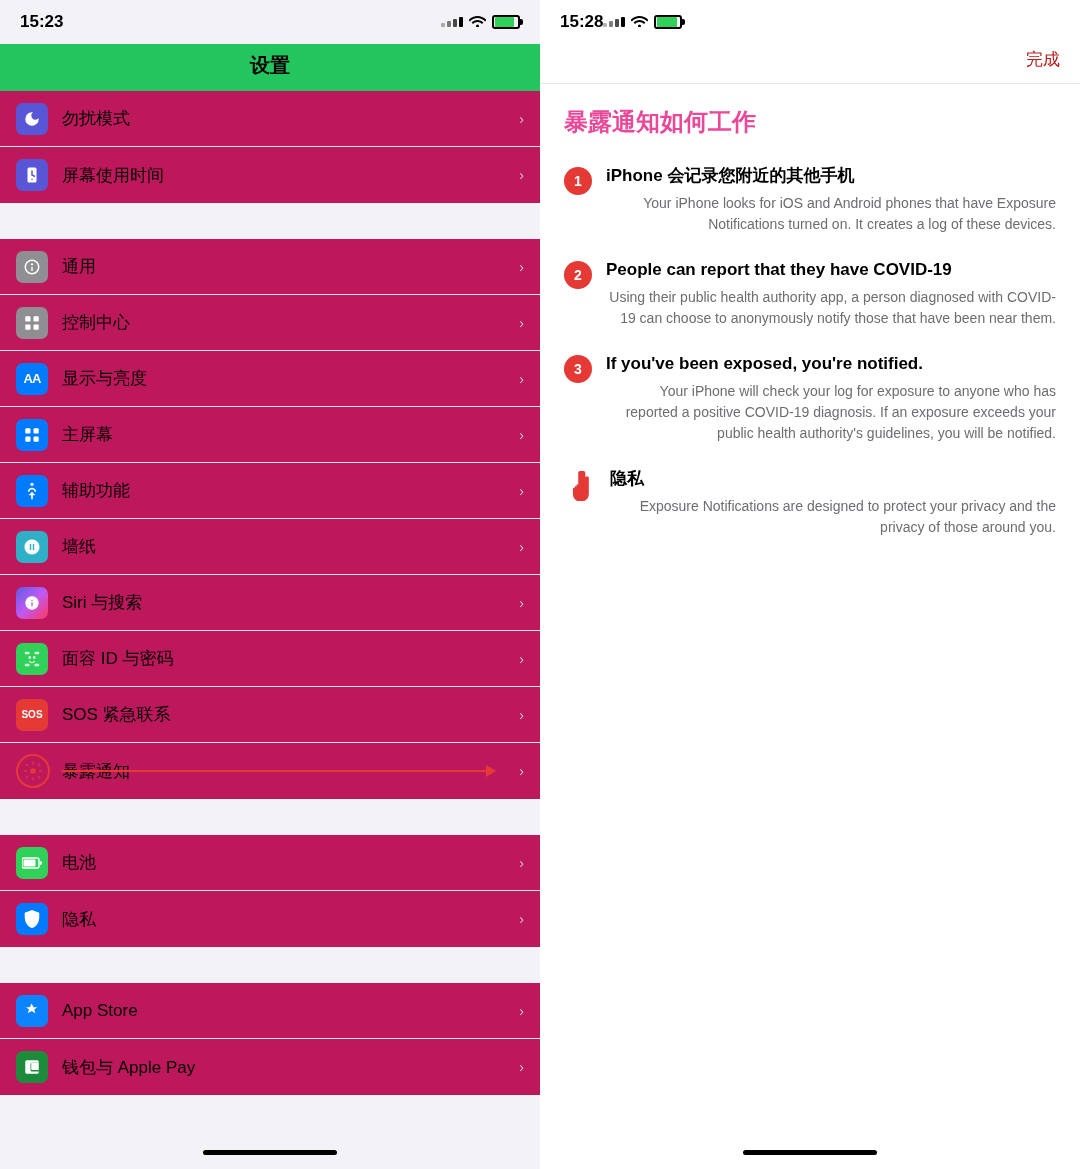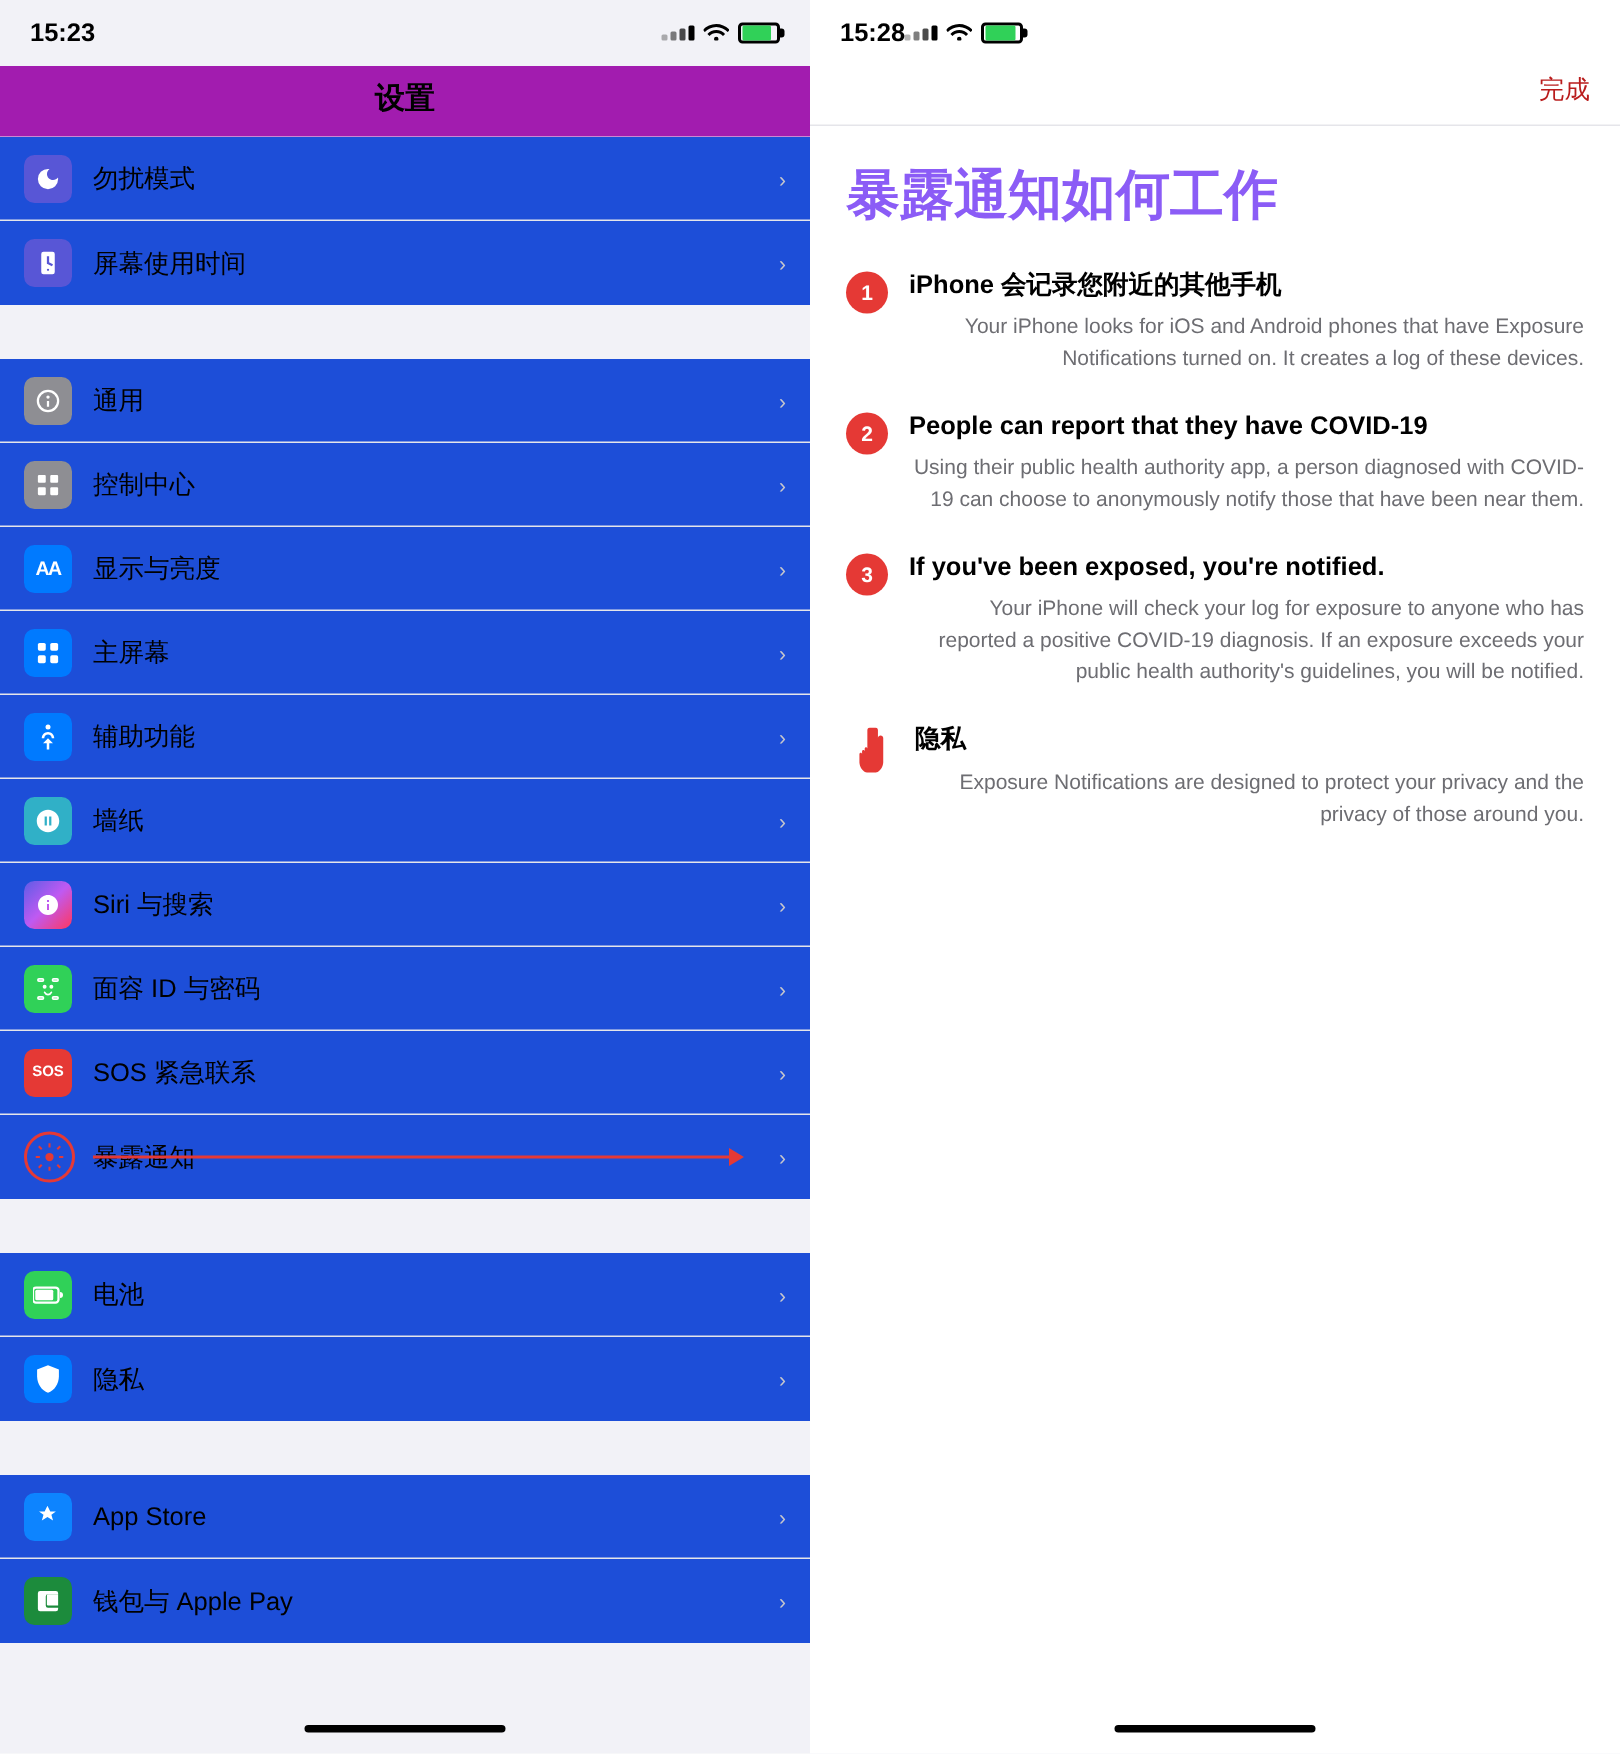--- a/index.html
+++ b/index.html
@@ -66,40 +66,40 @@
       border-radius: 1px;
       margin-left: 1px;
     }
 
     .nav-title-left {
       text-align: center;
       font-size: 20px;
       font-weight: 600;
       color: #000;
       padding: 8px 0 12px;
-      background: #a21caf;
+      background: #22c55e;
       flex-shrink: 0;
     }
 
     .settings-list {
       flex: 1;
       overflow-y: auto;
     }
 
     .section {
       background: #fff;
       margin-bottom: 0;
     }
 
     .settings-row {
       display: flex;
       align-items: center;
       padding: 0 16px;
       height: 56px;
-      background: #1d4ed8;
+      background: #be185d;
       border-bottom: 0.5px solid #e5e5ea;
       position: relative;
       cursor: pointer;
     }
     .settings-row:last-child {
       border-bottom: none;
     }
     .row-icon {
       width: 32px;
       height: 32px;
@@ -176,23 +176,23 @@
       font-weight: 400;
     }
 
     .right-content {
       flex: 1;
       overflow-y: auto;
       padding: 24px 24px 24px 24px;
     }
 
     .right-title {
-      font-size: 36px;
+      font-size: 24px;
       font-weight: 700;
-      color: #8b5cf6;
+      color: #ec4899;
       line-height: 1.2;
       margin-bottom: 28px;
     }
 
     .step-item {
       display: flex;
       align-items: flex-start;
       margin-bottom: 24px;
     }
     .step-badge {

